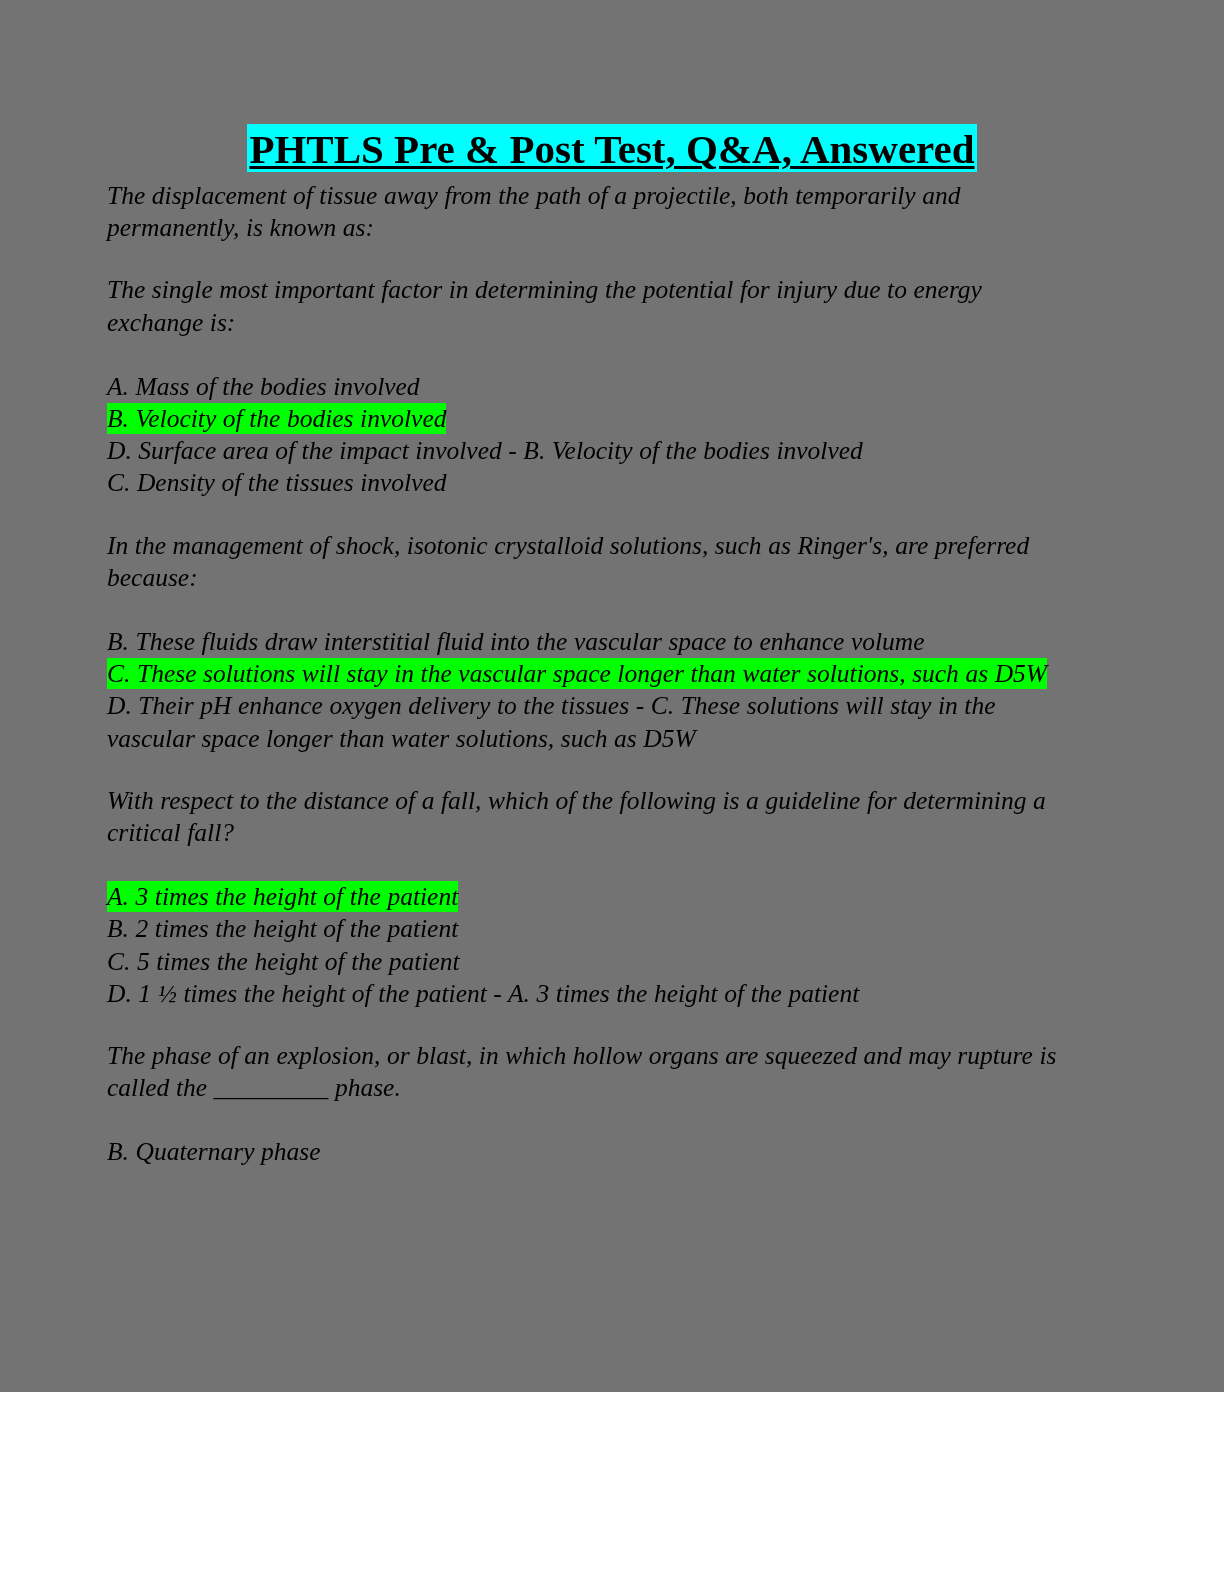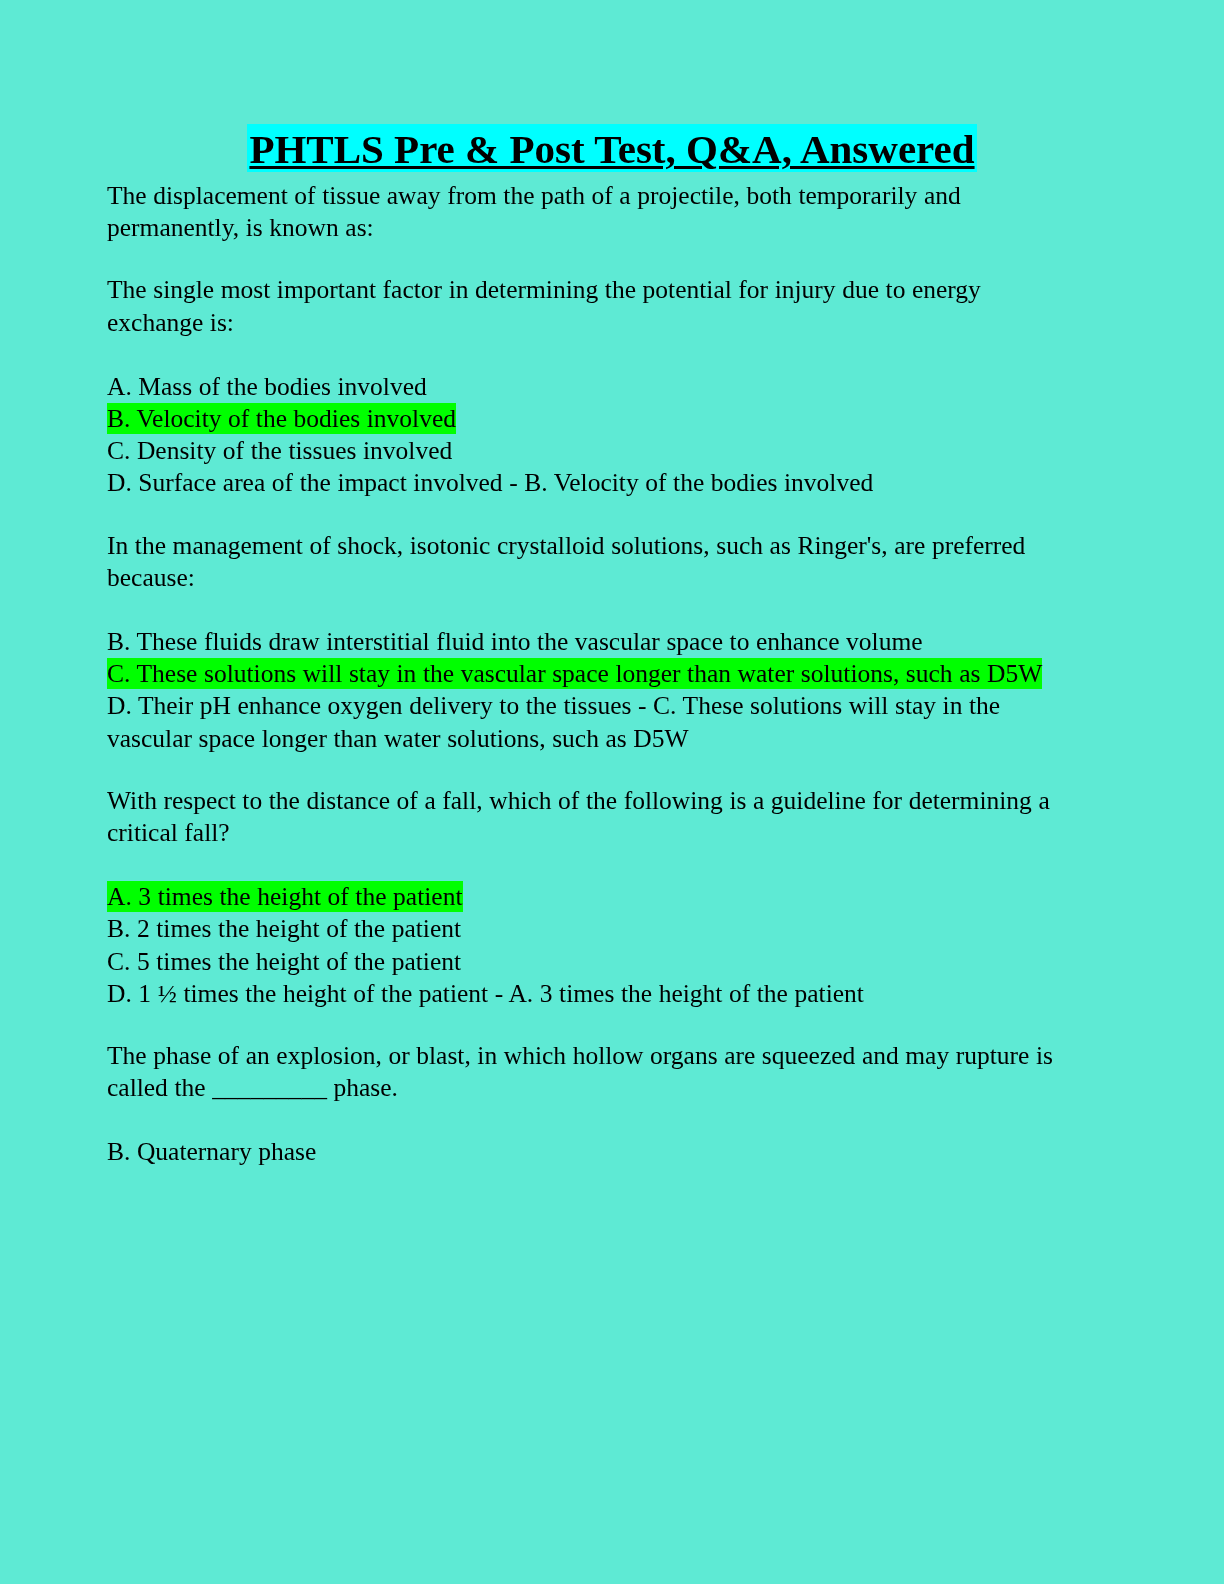--- a/index.html
+++ b/index.html
@@ -10,22 +10,22 @@
   body {
     width: 1224px;
     height: 1584px;
     font-family: "Liberation Serif", "DejaVu Serif", serif;
     color: #000000;
     overflow: hidden;
   }
   .page {
     position: relative;
     width: 1224px;
-    height: 1584px;
-    background: #5eead4;
+    height: 1392px;
+    background: #737373;
     box-sizing: border-box;
     padding: 0;
   }
   .doc-title {
     position: absolute;
     left: 0;
     top: 96px;
     width: 1224px;
     text-align: center;
     font-size: 41px;
@@ -43,20 +43,21 @@
     box-decoration-break: clone;
   }
   .content {
     position: absolute;
     left: 107px;
     top: 180px;
     width: 955px;
   }
   .block {
     margin: 0 0 30px 0;
+    font-style: italic;
   }
   .qtext, .opt {
     font-size: 25.5px;
     line-height: 32.2px;
     margin: 0;
     text-align: left;
     word-spacing: 0.2px;
   }
   .opts {
     margin-top: 32px;
@@ -77,22 +78,22 @@
 
   <div class="content">
       <div class="block">
         <p class="qtext">The displacement of tissue away from the path of a projectile, both temporarily and permanently, is known as:</p>
       </div>
       <div class="block">
         <p class="qtext">The single most important factor in determining the potential for injury due to energy exchange is:</p>
         <div class="opts">
           <p class="opt"><span>A. Mass of the bodies involved</span></p>
           <p class="opt"><span class="hl-green">B. Velocity of the bodies involved</span></p>
+          <p class="opt"><span>D. Surface area of the impact involved - B. Velocity of the bodies involved</span></p>
           <p class="opt"><span>C. Density of the tissues involved</span></p>
-          <p class="opt"><span>D. Surface area of the impact involved - B. Velocity of the bodies involved</span></p>
         </div>
       </div>
       <div class="block">
         <p class="qtext">In the management of shock, isotonic crystalloid solutions, such as Ringer's, are preferred because:</p>
         <div class="opts">
           <p class="opt"><span>B. These fluids draw interstitial fluid into the vascular space to enhance volume</span></p>
           <p class="opt"><span class="hl-green">C. These solutions will stay in the vascular space longer than water solutions, such as D5W</span></p>
           <p class="opt"><span>D. Their pH enhance oxygen delivery to the tissues - C. These solutions will stay in the vascular space longer than water solutions, such as D5W</span></p>
         </div>
       </div>

